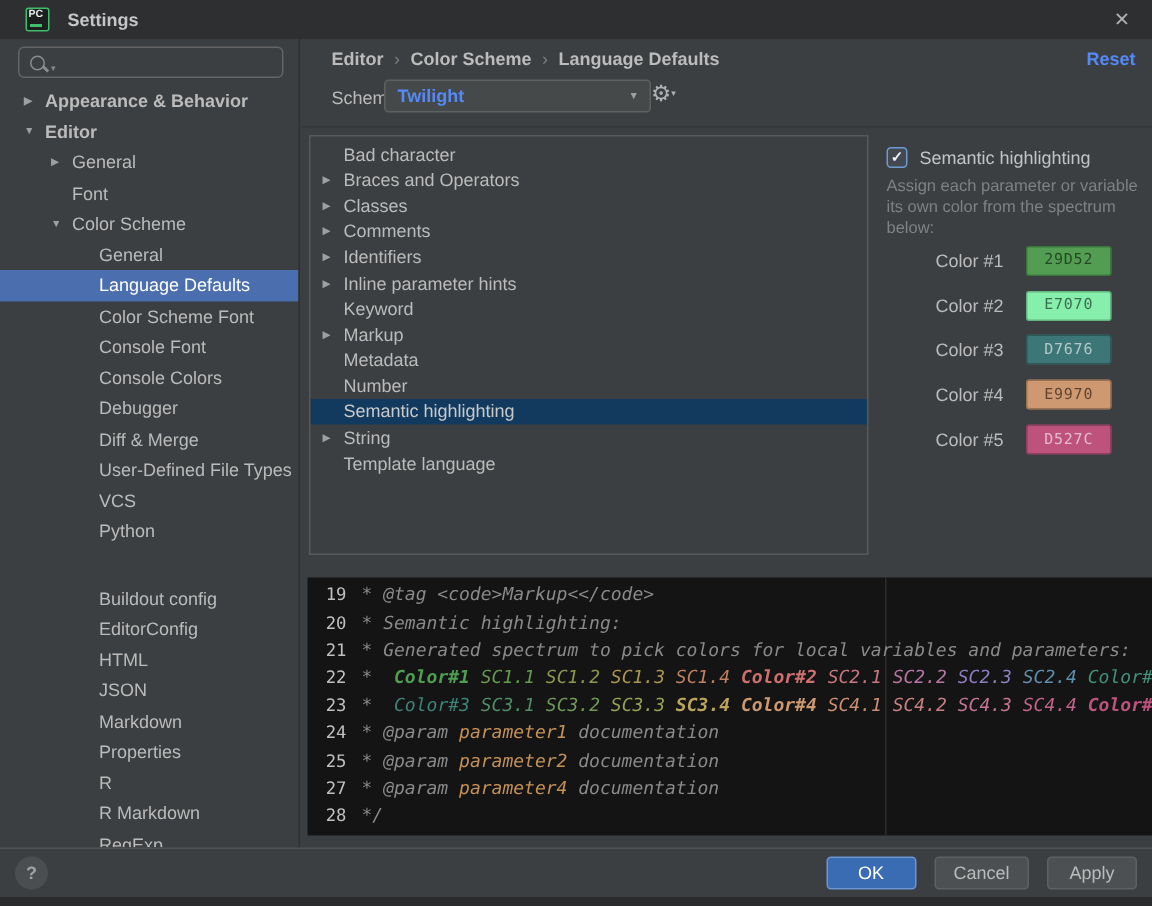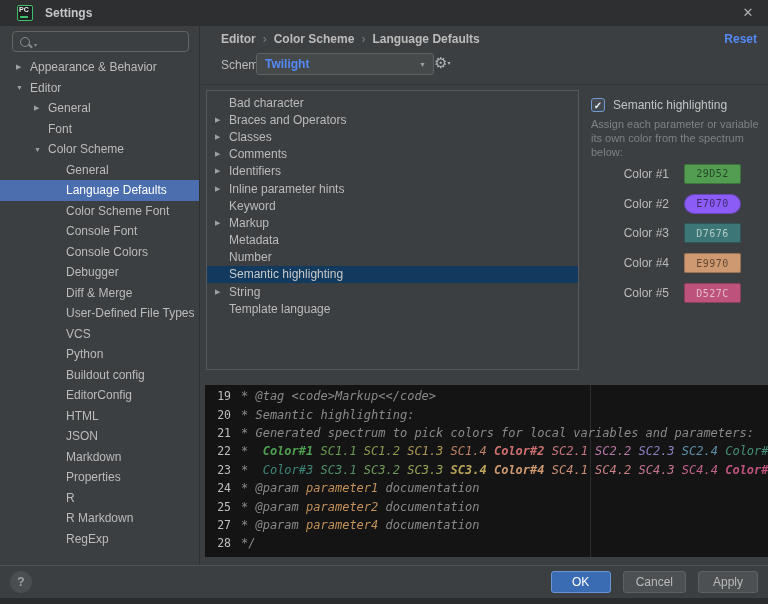--- a/index.html
+++ b/index.html
@@ -1,18 +1,18 @@
 <!DOCTYPE html>
 <html><head>
 <meta charset="utf-8">
 <style>
   html,body{margin:0;padding:0}
   body{width:768px;height:604px;position:relative;overflow:hidden;background:#3C3F41;
        font-family:"Liberation Sans",sans-serif;font-size:12px;color:#BBBBBB;-webkit-font-smoothing:antialiased}
-  .bold{font-weight:normal}
+  .bold{font-weight:bold}
 
   
   .titlebar{position:absolute;left:0;top:0;width:768px;height:26px;background:#2D2F31;display:flex;align-items:center}
   .app-icon{width:16px;height:16px;margin-left:17px;border:1px solid #3FBF6C;border-radius:2px;background:#1C1E1F;
             position:relative;box-sizing:border-box;flex:none}
   .app-icon .pc{position:absolute;left:1px;top:0;font-size:7px;font-weight:bold;color:#EDEDED;letter-spacing:0}
   .app-icon .bar{position:absolute;left:2px;bottom:2px;width:8px;height:2px;background:#3FBF6C}
   .win-title{margin-left:12px;font-weight:bold;color:#C6C6C6}
   .close{position:absolute;right:12px;top:5px;width:16px;height:16px;color:#AFB1B3;font-size:13px;line-height:16px;
          text-align:center;cursor:pointer}
@@ -160,21 +160,21 @@
         <span class="tree-label">User-Defined File Types</span>
       </div>
       <div class="tree-item" style="padding-left: 52px;">
         <span class="tree-arrow"></span>
         <span class="tree-label">VCS</span>
       </div>
       <div class="tree-item" style="padding-left: 52px;">
         <span class="tree-arrow"></span>
         <span class="tree-label">Python</span>
       </div>
-      <div class="tree-item" style="padding-left: 52px;">
+      <div class="tree-item" style="padding-left: 52px; margin-top: 24px;">
         <span class="tree-arrow"></span>
         <span class="tree-label">Buildout config</span>
       </div>
       <div class="tree-item" style="padding-left: 52px;">
         <span class="tree-arrow"></span>
         <span class="tree-label">EditorConfig</span>
       </div>
       <div class="tree-item" style="padding-left: 52px;">
         <span class="tree-arrow"></span>
         <span class="tree-label">HTML</span>
@@ -288,21 +288,21 @@
       <div>Assign each parameter or variable</div>
       <div>its own color from the spectrum below:</div>
     </div>
     <div class="color-rows" id="colorrows">
         <div class="color-row">
           <span class="color-label">Color #1</span>
           <span class="color-swatch" style="background: rgb(82, 157, 82); color: rgba(0, 0, 0, 0.55);">29D52</span>
         </div>
         <div class="color-row">
           <span class="color-label">Color #2</span>
-          <span class="color-swatch" style="background: #8b5cf6; color: rgba(0, 0, 0, 0.55); border-radius: 10px;">E7070</span>
+          <span class="color-swatch" style="background: #86efac; color: rgba(0, 0, 0, 0.55);">E7070</span>
         </div>
         <div class="color-row">
           <span class="color-label">Color #3</span>
           <span class="color-swatch" style="background: rgb(61, 118, 118); color: rgba(255, 255, 255, 0.6);">D7676</span>
         </div>
         <div class="color-row">
           <span class="color-label">Color #4</span>
           <span class="color-swatch" style="background: rgb(206, 153, 112); color: rgba(0, 0, 0, 0.55);">E9970</span>
         </div>
         <div class="color-row">

